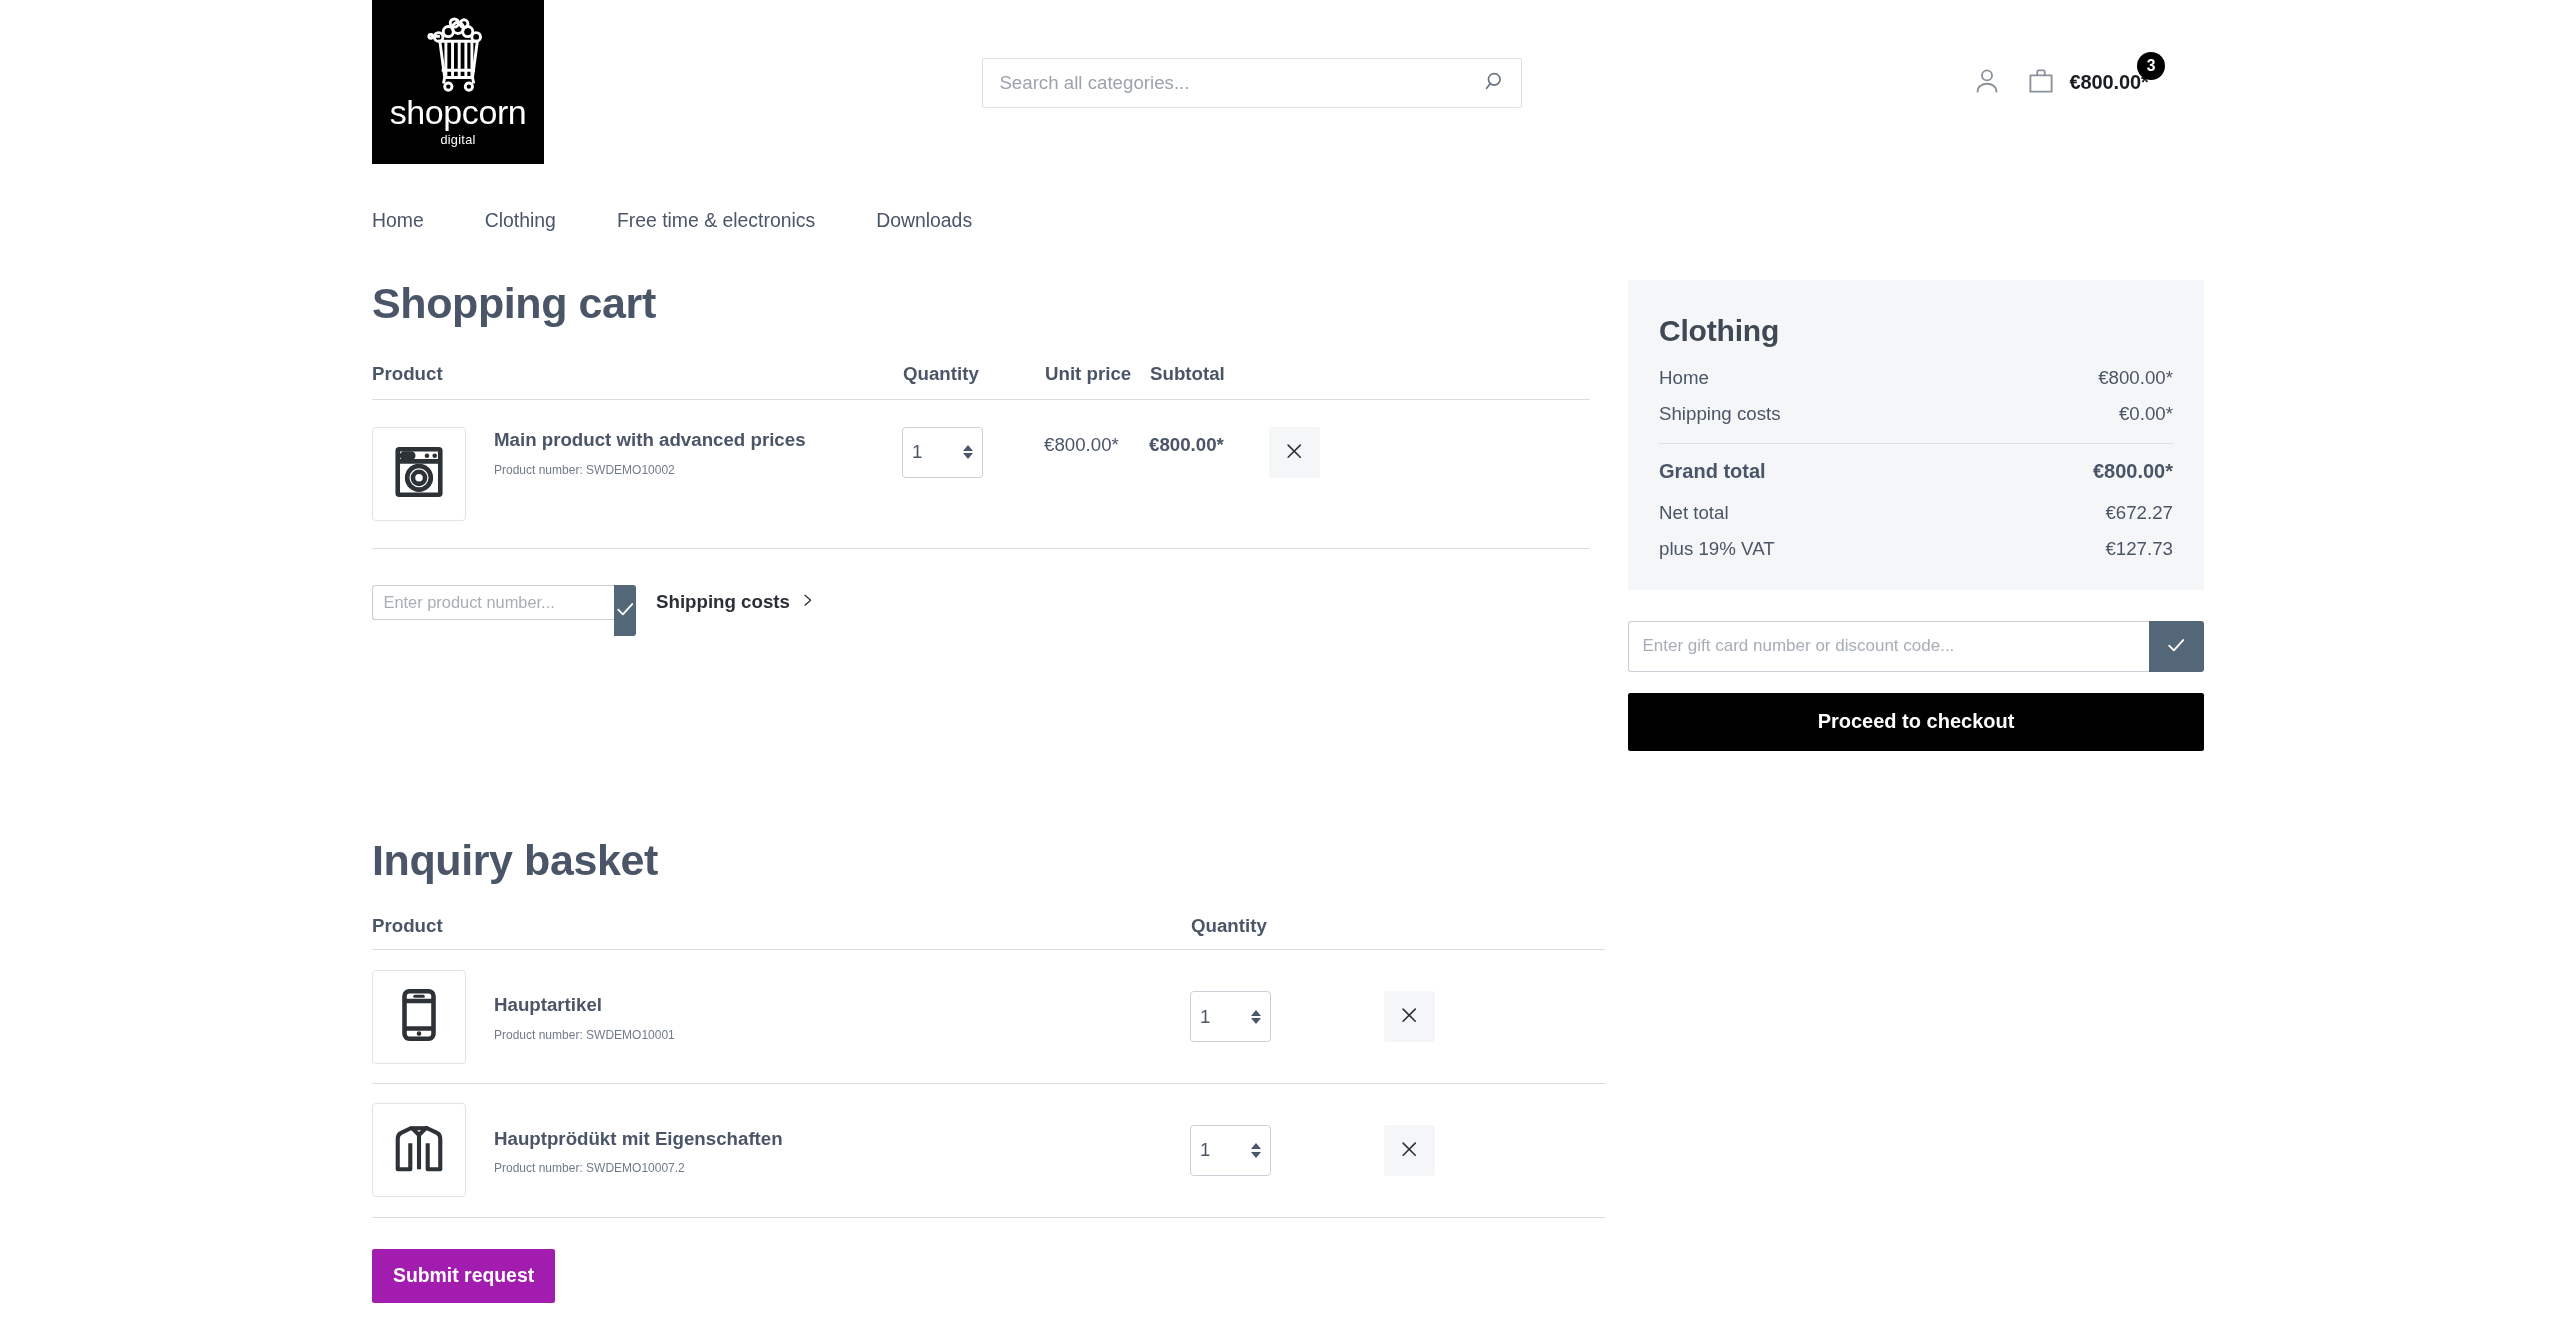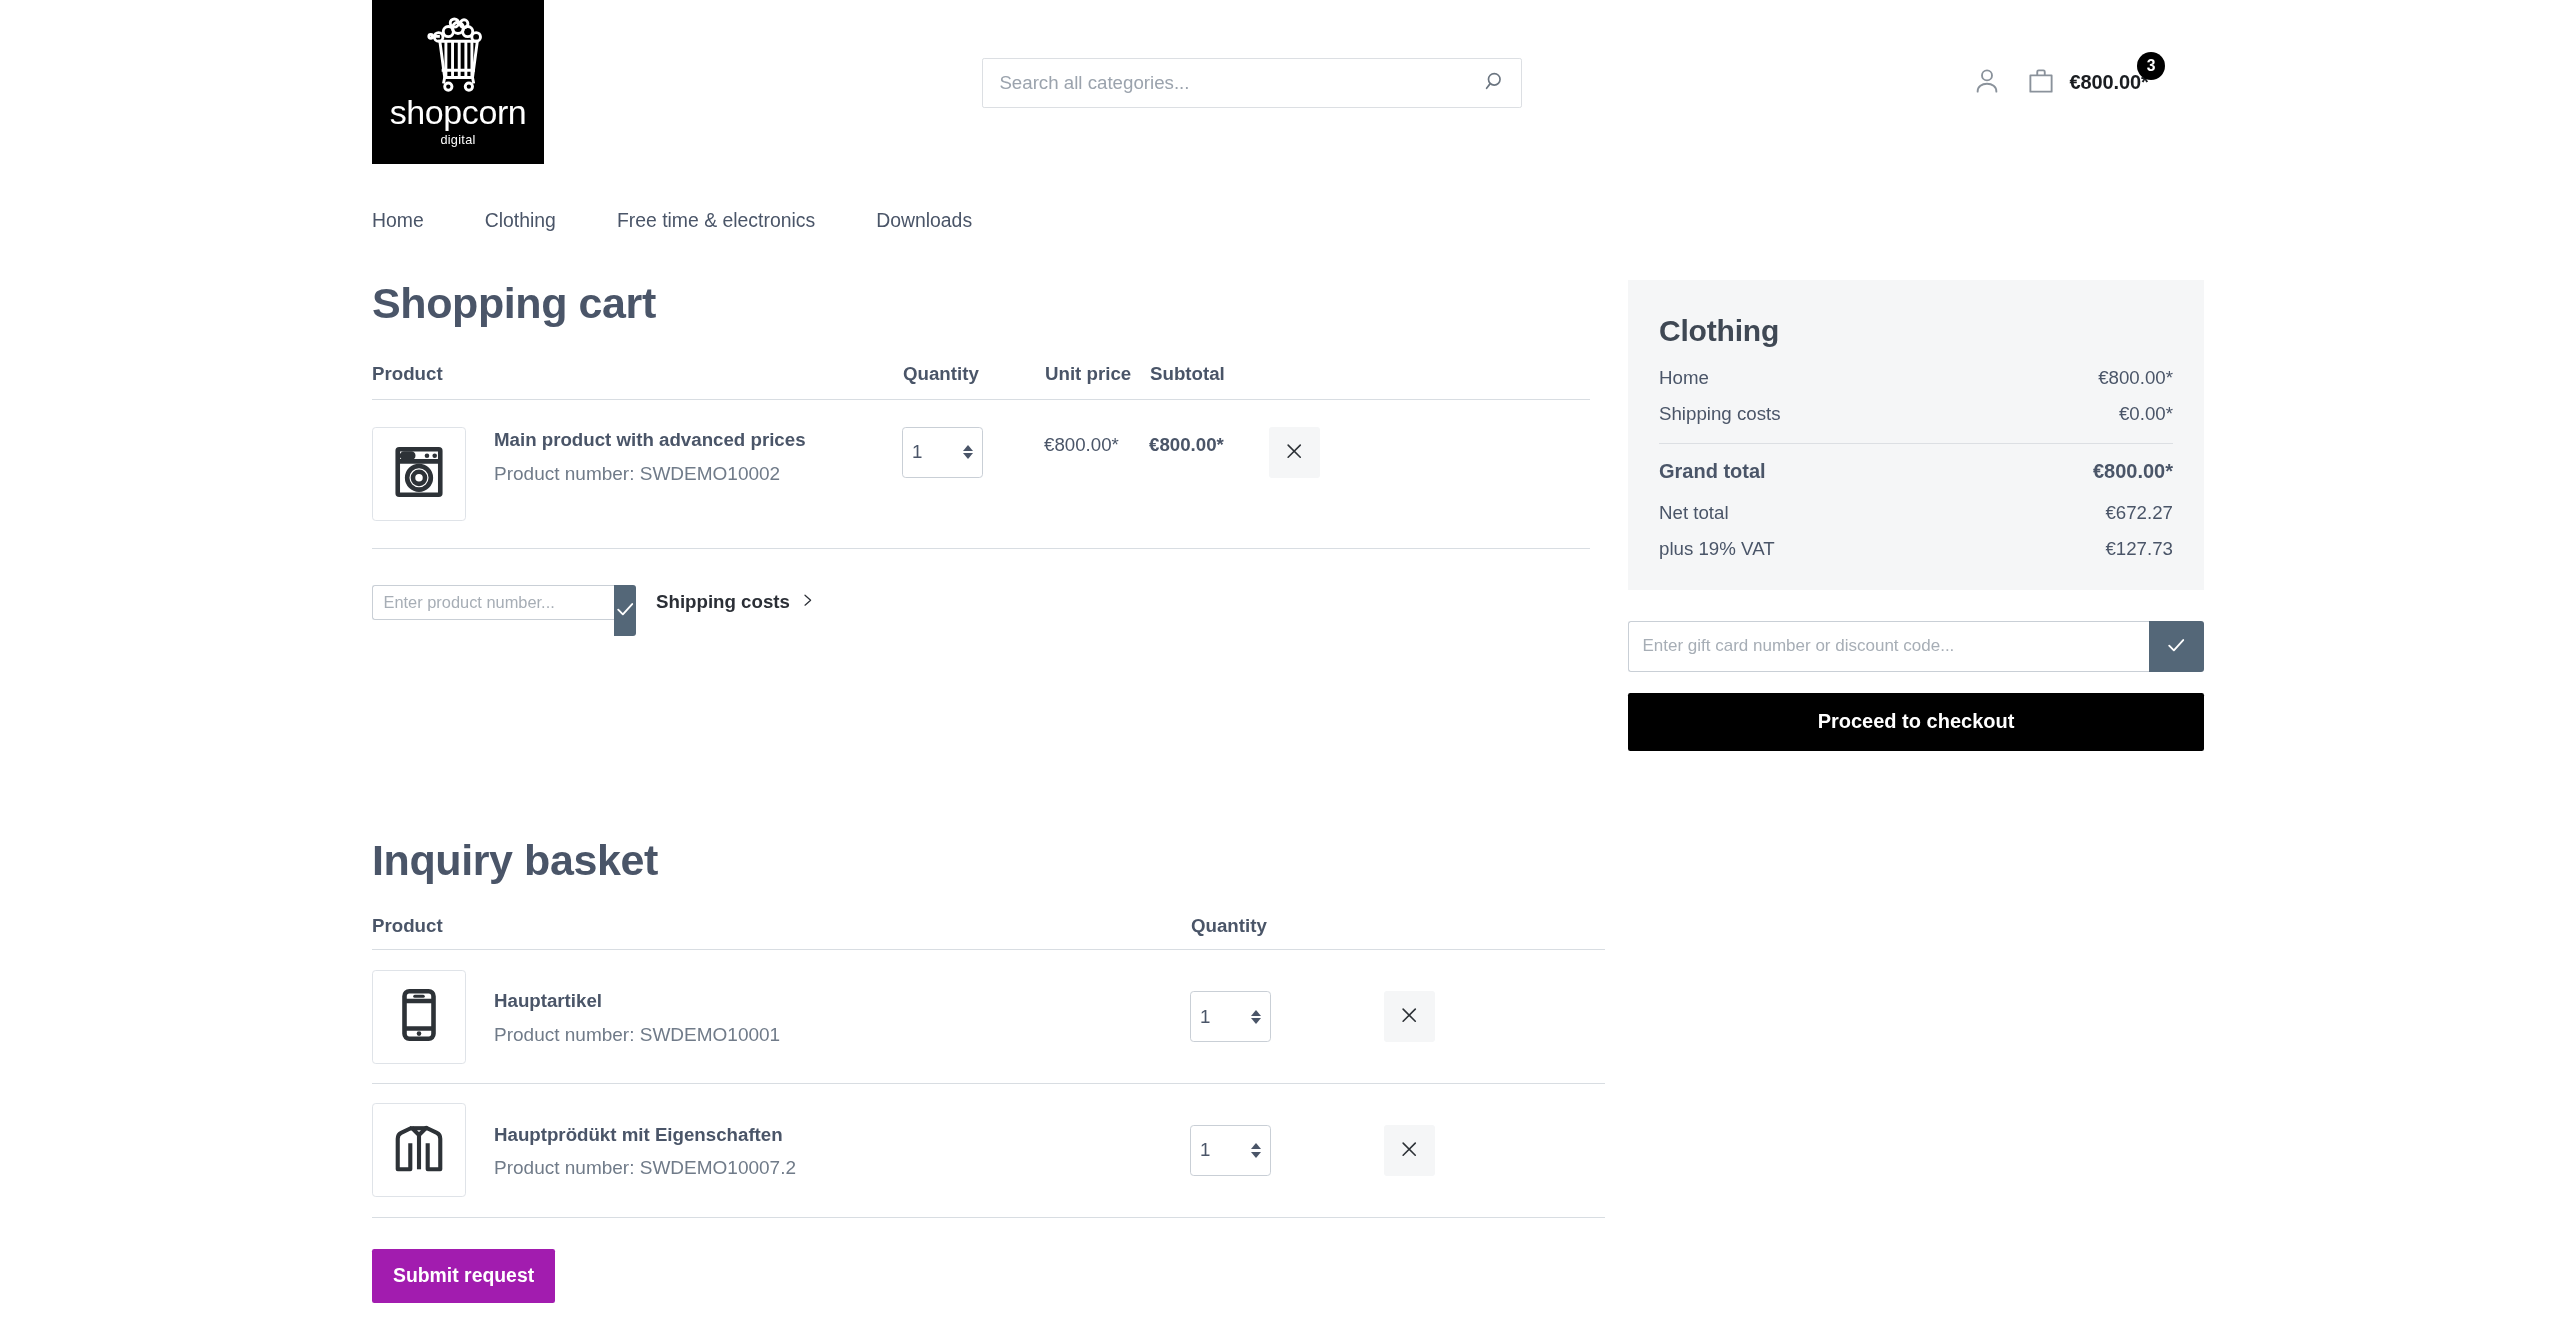--- a/index.html
+++ b/index.html
@@ -116,21 +116,21 @@
     background: #ffffff;
     display: flex; align-items: center; justify-content: center;
   }
   .thumb svg { width: 58px; height: 58px; }
 
   .prod-info { margin-left: 28px; }
   .prod-name {
     font-size: 18.7px; font-weight: 700; color: #4a5568;
     line-height: 1.35; max-width: 314px;
   }
-  .prod-num { font-size: 19px; color: #707b89; margin-top: 10.5px; }
+  .prod-num { font-size: 12px; color: #707b89; margin-top: 10.5px; }
 
   .qty-select {
     width: 81px; height: 51px;
     border: 0.7px solid #c9cfd6; border-radius: 3.7px;
     background: #ffffff;
     font-family: "Liberation Sans", sans-serif;
     font-size: 18.7px; color: #4a5568;
     padding: 0 9px;
     display: flex; align-items: center; justify-content: space-between;
     cursor: pointer;

